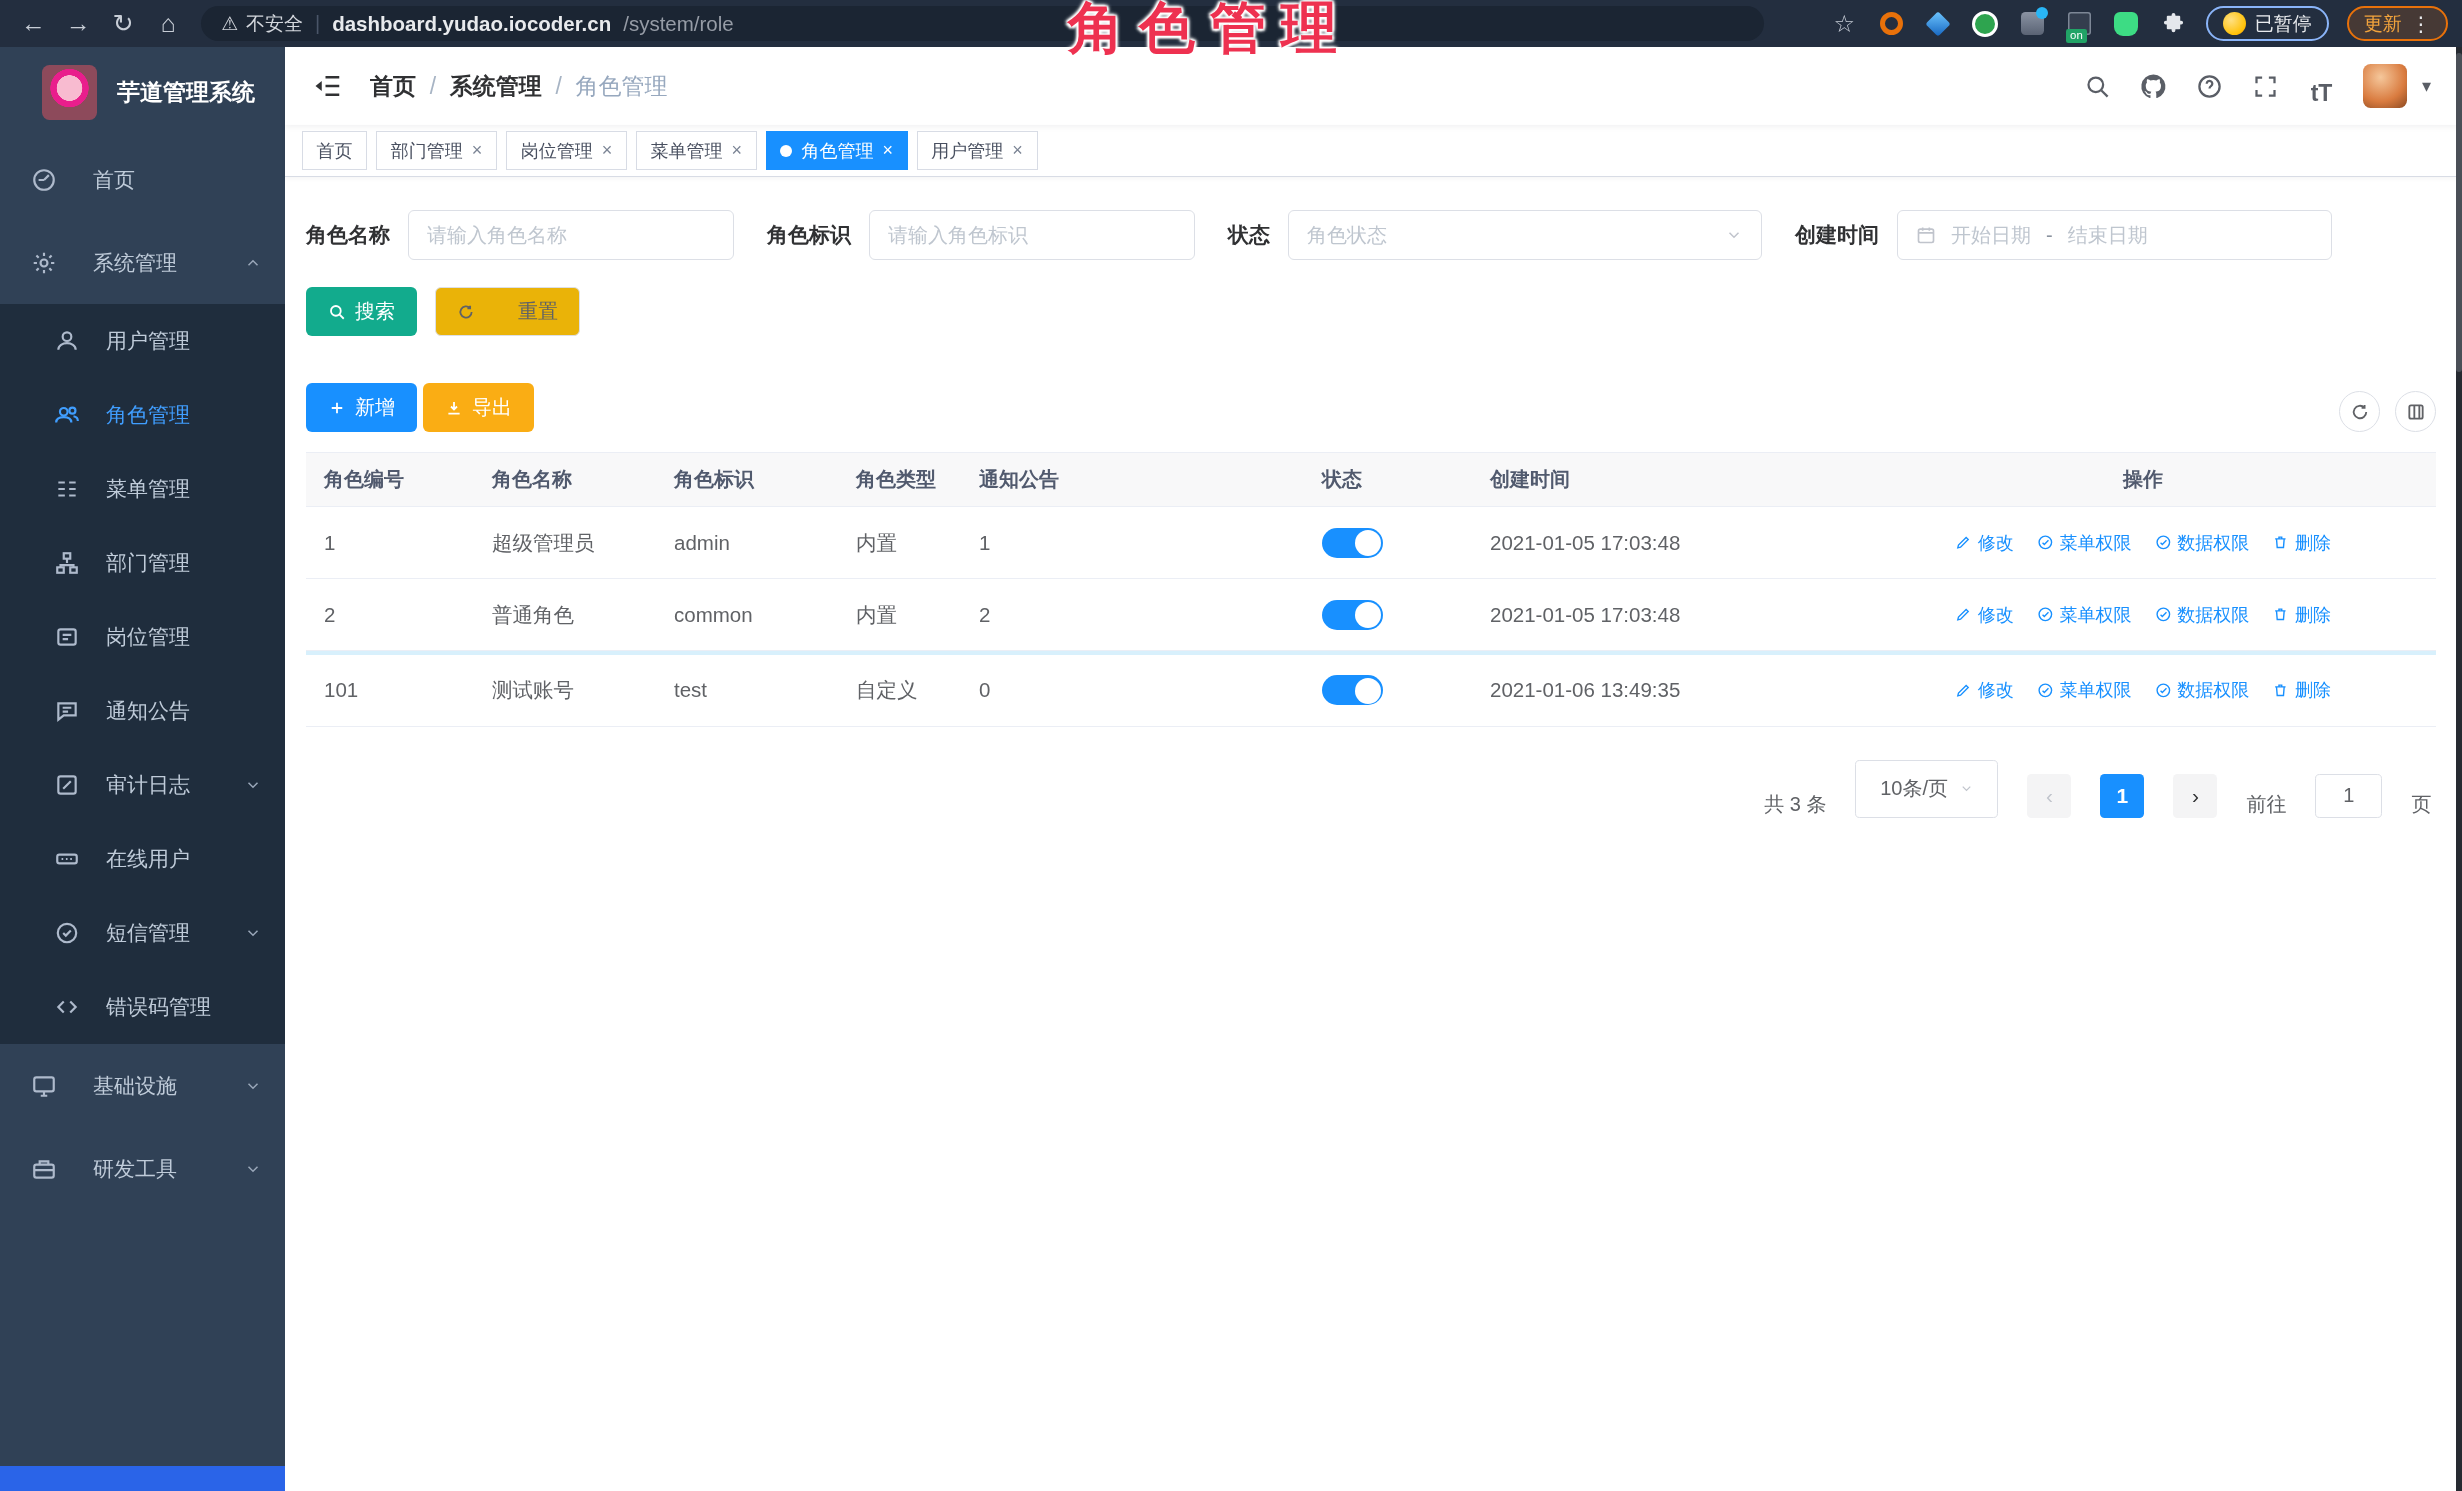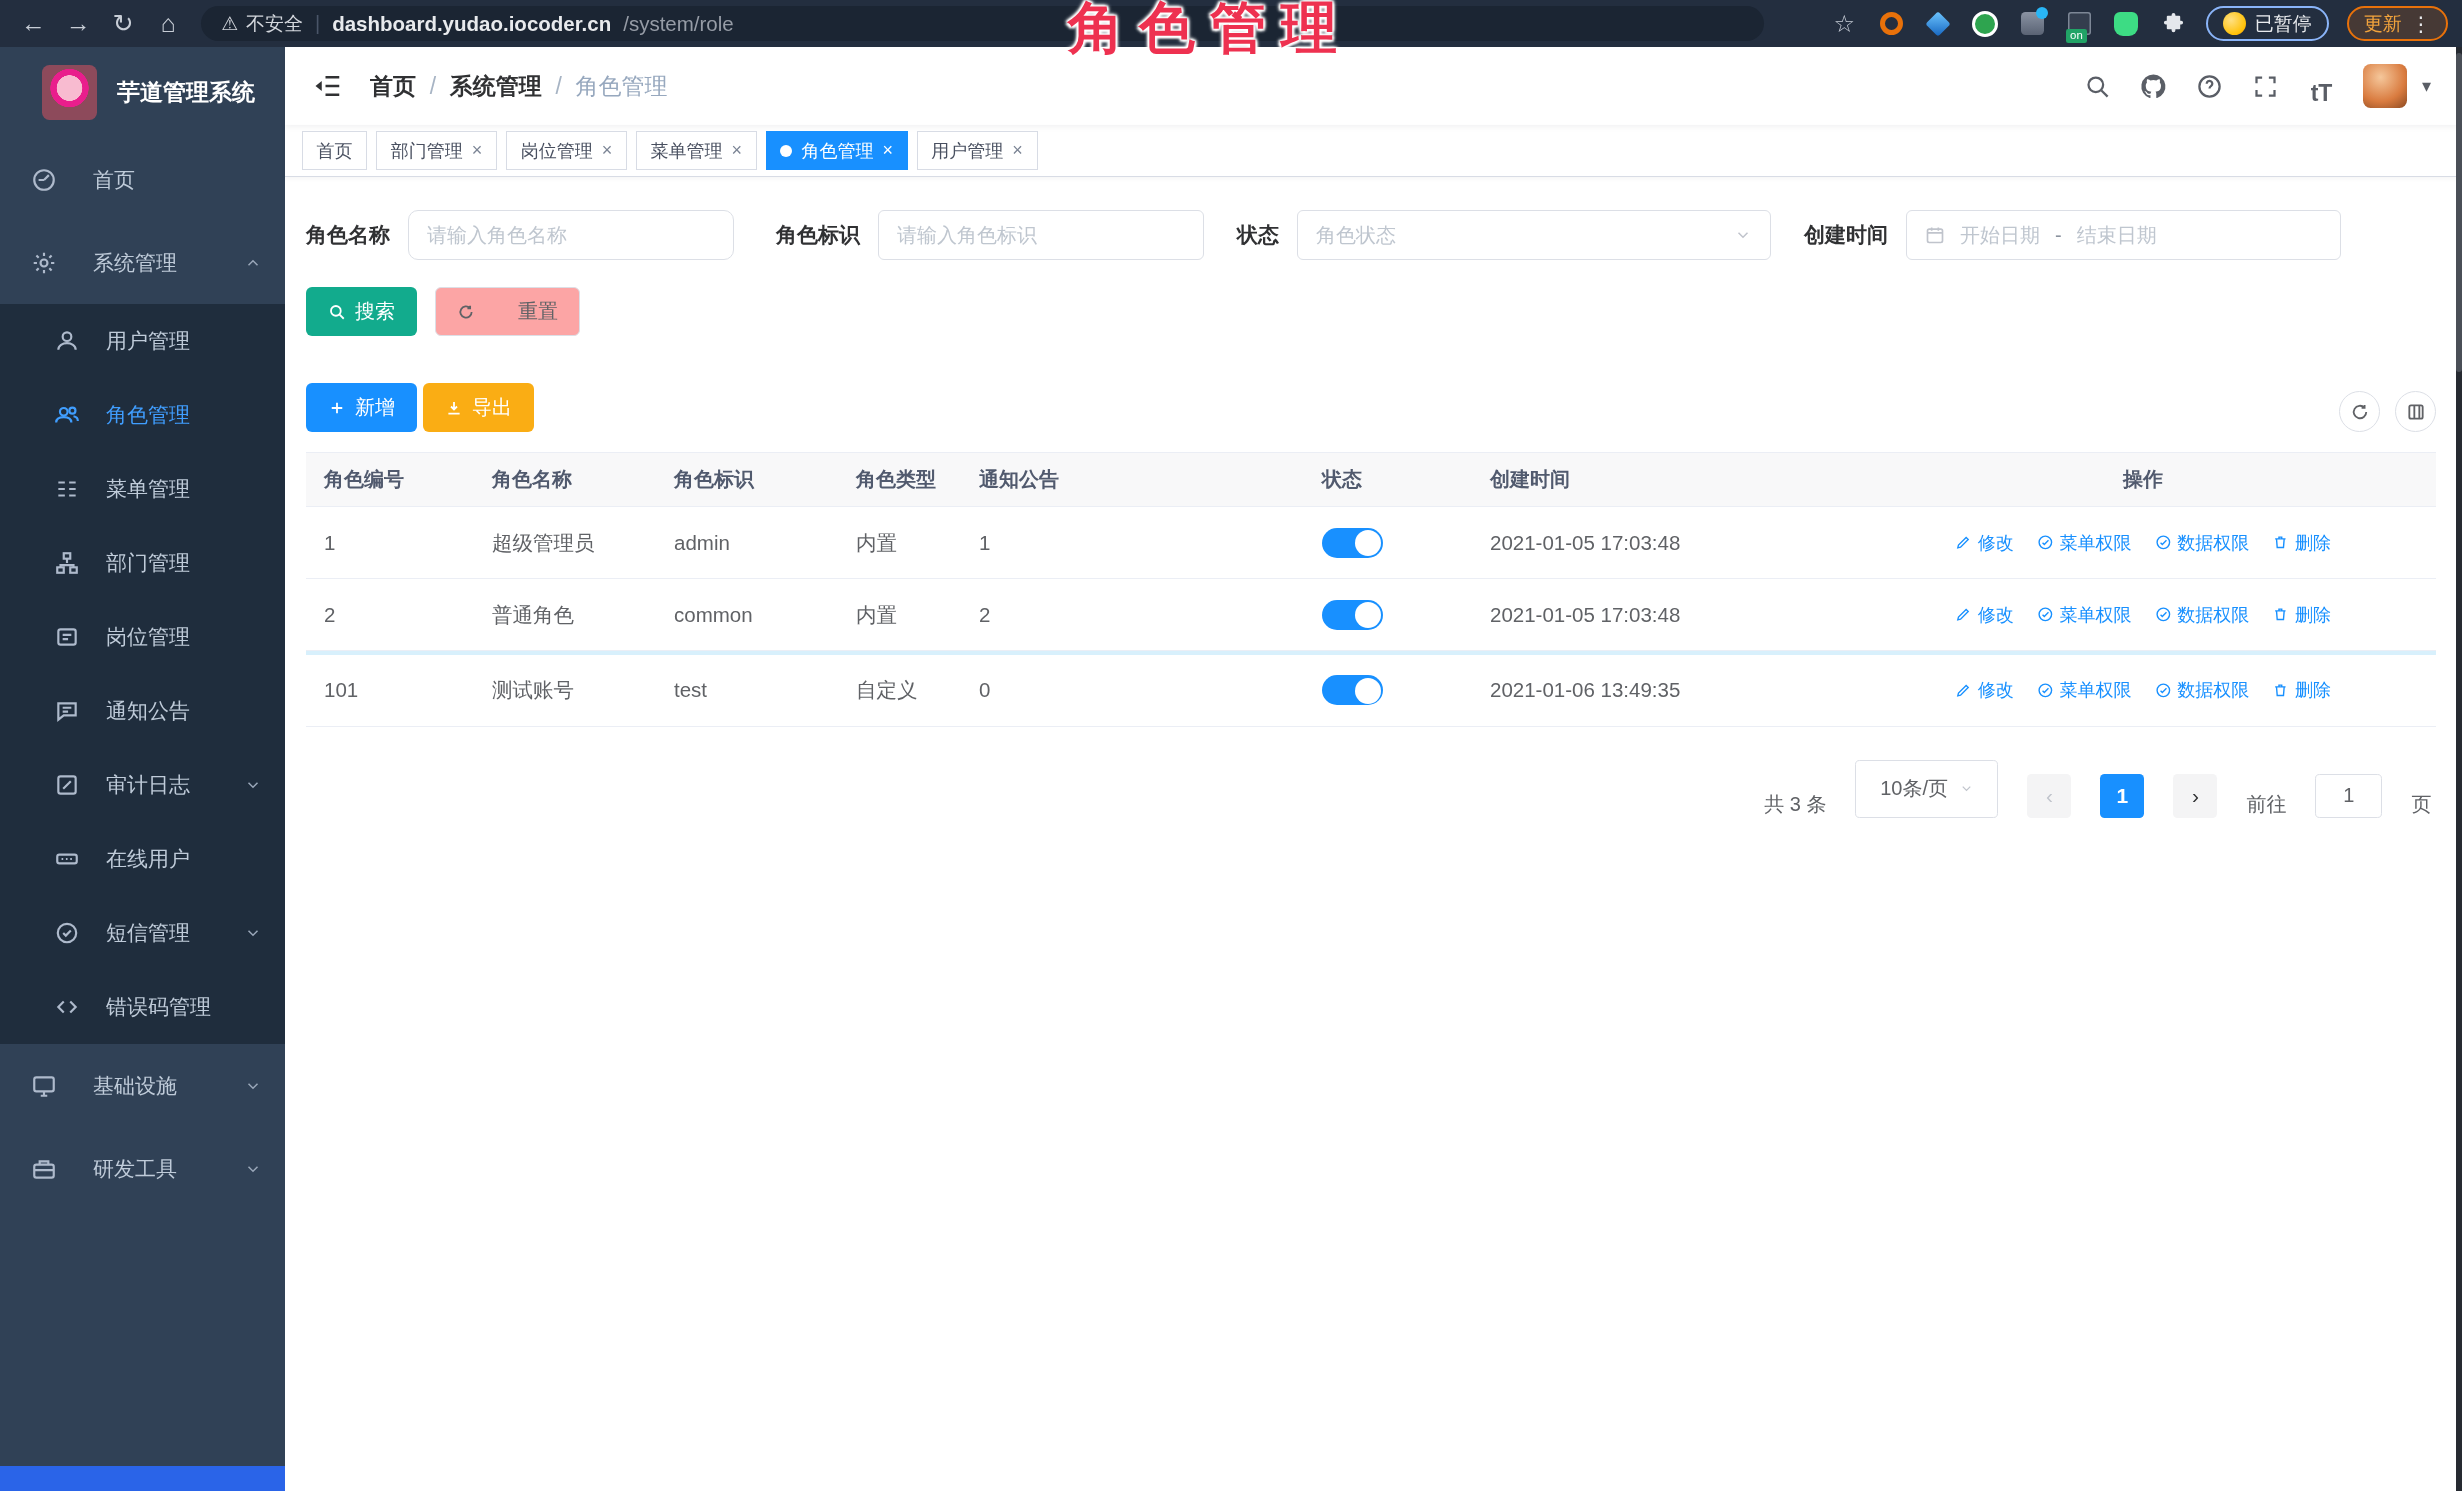--- a/index.html
+++ b/index.html
@@ -80,34 +80,34 @@
   .content { padding:33px 21px 0 21px; }
 
   
   .filter-row { display:flex; align-items:center; flex-wrap:nowrap; }
   .f-label { font-size:21px; font-weight:bold; color:#303133; margin-right:18px; white-space:nowrap; }
   .f-input { height:50px; border:1.5px solid #DCDFE6; border-radius:6px; background:#fff;
     display:flex; align-items:center; padding:0 18px; font-size:20px; color:#606266; }
   .f-input input { border:none; outline:none; width:100%; font-size:20px; color:#606266;
     font-family:inherit; background:transparent; }
   .f-input input::placeholder { color:#BFC6CF; }
-  .w-name { width:326px; margin-right:42px;border-radius:10px; }
+  .w-name { width:326px; margin-right:33px; }
   .w-key { width:326px; margin-right:33px; }
   .w-status { width:474px; margin-right:33px; justify-content:space-between; }
   .placeholder { color:#BFC6CF; }
   .sel-caret { color:#C0C4CC; }
   .w-date { width:435px; gap:15px; }
   .date-sep { color:#8A929E; }
 
   .btn-row { display:flex; gap:18px; margin-top:27px; }
   .btn { height:49px; border-radius:6px; display:inline-flex; align-items:center; justify-content:center;
     gap:9px; padding:0 21px; font-size:20px; cursor:pointer; border:1.5px solid transparent; }
   .btn svg { flex:0 0 auto; }
   .btn-search { background:#12AB8D; color:#fff; }
-  .btn-reset { background:#fca5a5; border-color:#DCDFE6; color:#606266;gap:43px; }
+  .btn-reset { background:#eab308; border-color:#DCDFE6; color:#606266;gap:43px; }
   .btn-add { background:#1890FF; color:#fff; }
   .btn-export { background:#FAAD14; color:#fff; }
   .action-row { display:flex; gap:6px; margin-top:47px; align-items:flex-end; }
   .right-tools { margin-left:auto; display:flex; gap:15px; }
   .circle-btn { width:41px; height:41px; border-radius:50%; border:1.5px solid #DCDFE6; background:#fff;
     display:flex; align-items:center; justify-content:center; color:#606266; }
 
   
   .table { margin-top:20px; width:100%; }
   .tgrid { display:grid; grid-template-columns:168px 182px 182px 123px 343px 168px 378px 1fr; align-items:center; }

